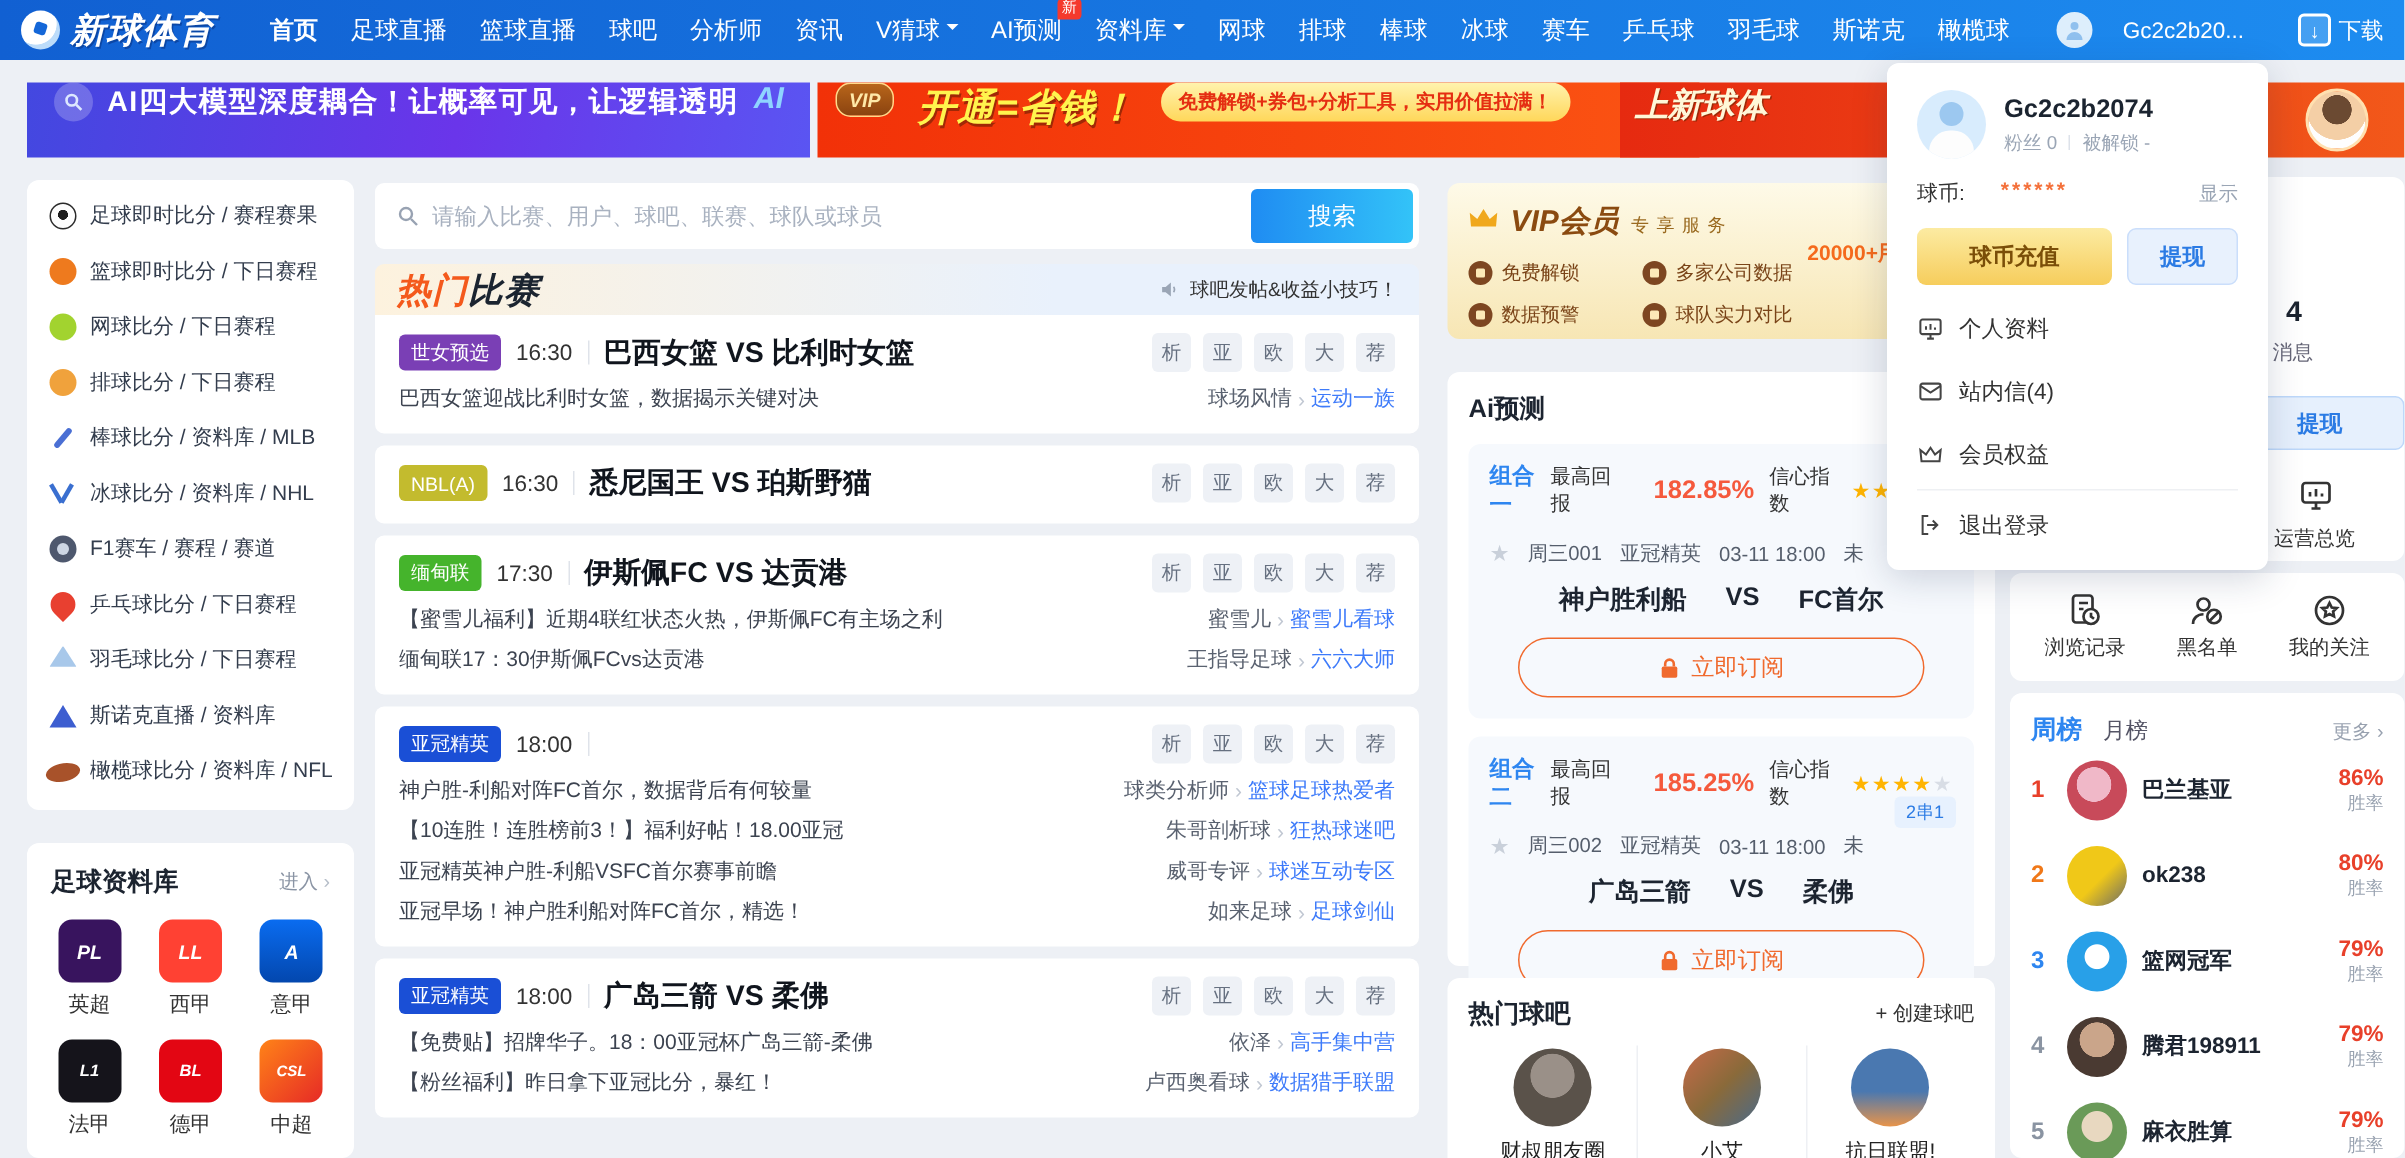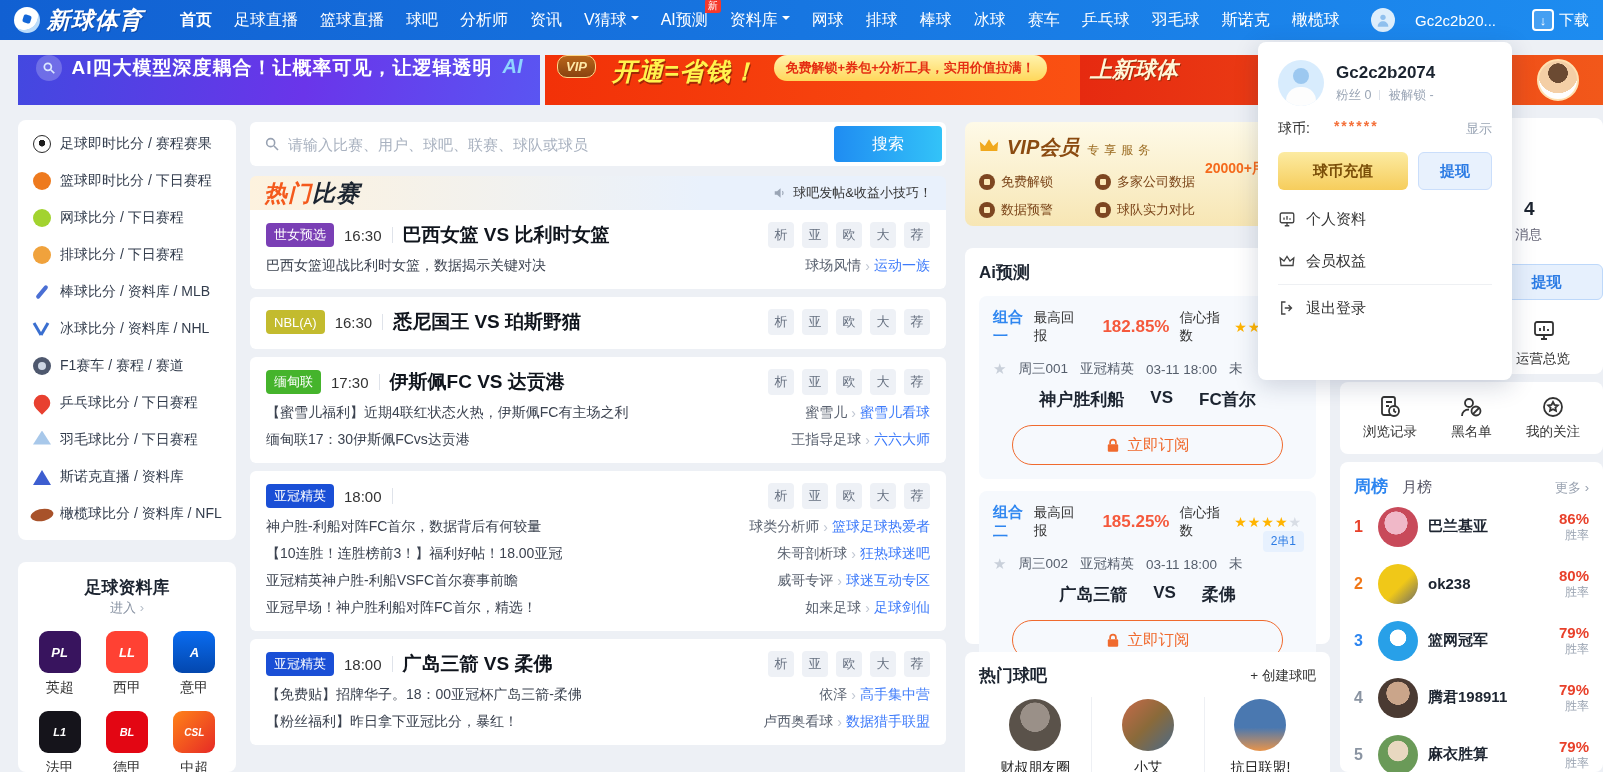--- a/index.html
+++ b/index.html
@@ -55,21 +55,21 @@
   .ic-hockey::after { content:""; position:absolute; left:10px; top:2px; width:3px; height:14px; background:#3a6fd0; transform:rotate(30deg); }
   .ic-f1 { background:#4e586e; }
   .ic-f1::after { content:""; position:absolute; left:5px; top:5px; width:8px; height:8px; border-radius:50%; background:#cdd6e4; }
   .ic-pp { background:#e84030; border-radius:50% 50% 50% 0; transform:rotate(-45deg) scale(.92); }
   .ic-bad { border-radius:0; background:#a8c8ea; clip-path:polygon(50% 0,100% 78%,0 78%); }
   .ic-snooker { border-radius:0; background:none; width:0; height:0; border-left:9px solid transparent; border-right:9px solid transparent; border-bottom:15px solid #3d5ed0; margin-top:2px; }
   .ic-rugby { background:#a8522a; height:12px; margin-top:3px; transform:scaleX(1.3) rotate(-18deg); }
 
   
   #db { left:18px; top:562px; width:218px; height:210px; overflow:hidden; }
-  .db-head { display:flex; align-items:center; justify-content:space-between; padding:14px 16px 8px;flex-direction:column; }
+  .db-head { display:flex; align-items:center; justify-content:space-between; padding:14px 16px 8px; }
   .db-title { font-size:17px; font-weight:bold; color:#1c2430; }
   .db-enter { font-size:13px; color:#8a94a4; cursor:pointer; }
   .db-enter::after { content:" ›"; color:#b6bec9; }
   .db-grid { display:grid; grid-template-columns:repeat(3,1fr); row-gap:14px; padding:6px 8px; text-align:center; }
   .lg { width:42px; height:42px; margin:0 auto 6px; border-radius:9px; display:grid; place-items:center; color:#fff; font-weight:900; font-style:italic; font-size:13px; }
   .lg-epl { background:#38145e; } .lg-epl::after { content:"PL"; }
   .lg-ll  { background:#ff4133; } .lg-ll::after { content:"LL"; }
   .lg-sa  { background:linear-gradient(180deg,#0a6cf0,#0347ae); } .lg-sa::after { content:"A"; }
   .lg-l1  { background:#15141b; } .lg-l1::after { content:"L1"; font-size:11px; }
   .lg-bl  { background:#e30613; } .lg-bl::after { content:"BL"; font-size:11px; }
@@ -750,20 +750,27 @@
   <div class="dd-menu">
     <div class="dd-item">
       <svg width="18" height="18" viewBox="0 0 24 24" fill="none" stroke="#444" stroke-width="1.8">
           <rect x="3" y="4" width="18" height="13" rx="2"></rect>
           <path d="M8 13v-3M12 13V8M16 13v-2M9 21h6M12 17v4"></path>
         </svg>
       <span>个人资料</span>
     </div>
     <div class="dd-item">
       <svg width="18" height="18" viewBox="0 0 24 24" fill="none" stroke="#444" stroke-width="1.8">
+          <rect x="3" y="5" width="18" height="14" rx="2"></rect>
+          <path d="M3 7l9 6 9-6"></path>
+        </svg>
+      <span>站内信(4)</span>
+    </div>
+    <div class="dd-item">
+      <svg width="18" height="18" viewBox="0 0 24 24" fill="none" stroke="#444" stroke-width="1.8">
           <path d="M4 18h16M4 18L3 8l5 4 4-6 4 6 5-4-1 10z"></path>
         </svg>
       <span>会员权益</span>
     </div>
     <div class="dd-divider"></div>
     <div class="dd-item">
       <svg width="18" height="18" viewBox="0 0 24 24" fill="none" stroke="#444" stroke-width="1.8">
           <path d="M10 4H5v16h5M14 8l4 4-4 4M9 12h9"></path>
         </svg>
       <span>退出登录</span>

